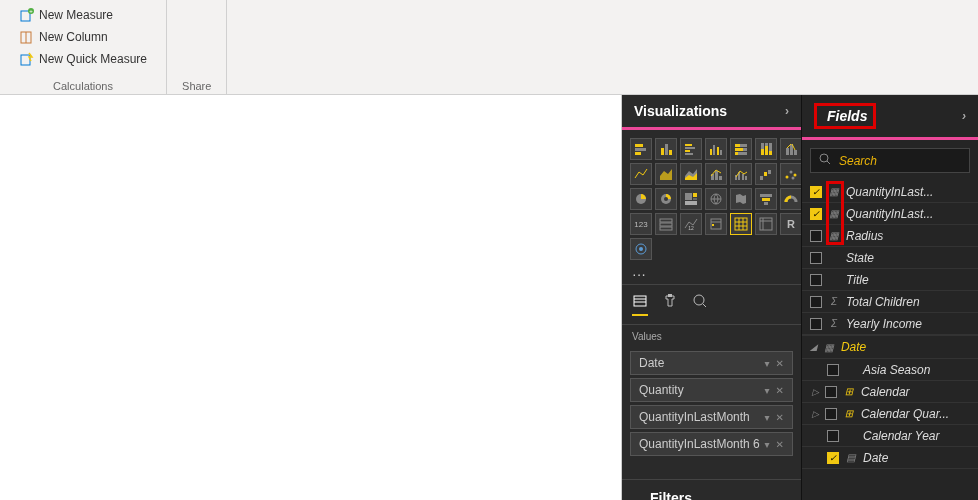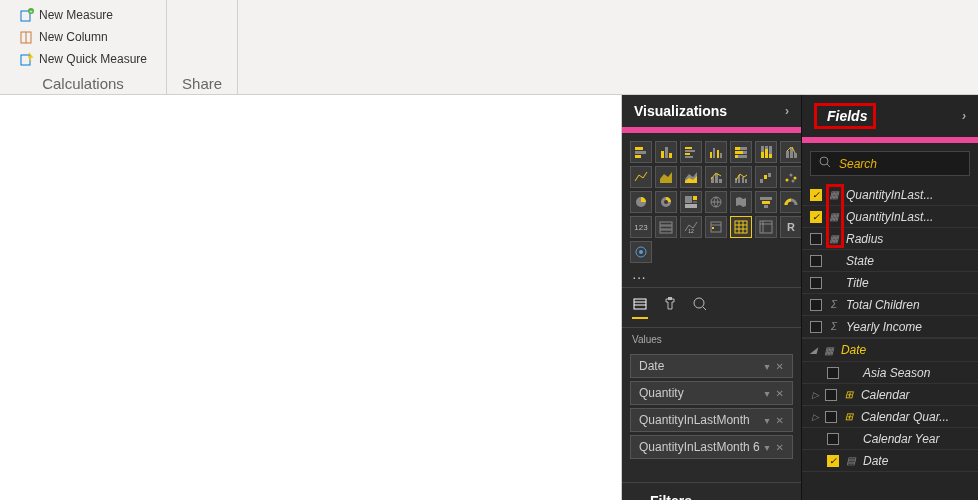--- a/index.html
+++ b/index.html
@@ -4,34 +4,34 @@
 <style>
 * { margin: 0; padding: 0; box-sizing: border-box; font-family: "Segoe UI", Arial, sans-serif; }
 body { width: 978px; height: 500px; background: #fff; overflow: hidden; position: relative; }
 
 
 .ribbon { display: flex; height: 95px; background: #f3f2f1; border-bottom: 1px solid #d0d0d0; }
 .ribbon-group { display: flex; flex-direction: column; align-items: center; border-right: 1px solid #d0d0d0; padding: 2px 15px; }
 .ribbon-items { display: flex; flex-direction: column; gap: 2px; min-height: 70px; justify-content: center; }
 .ribbon-item { display: flex; align-items: center; gap: 4px; font-size: 12px; color: #333; padding: 2px 4px; cursor: pointer; white-space: nowrap; }
 .ribbon-icon { width: 16px; height: 16px; display: inline-flex; align-items: center; justify-content: center; }
-.ribbon-group-label { font-size: 15px; color: #666; margin-top: auto; }
+.ribbon-group-label { font-size: 11px; color: #666; margin-top: auto; }
 .ribbon-big { display: flex; flex-direction: column; align-items: center; gap: 2px; padding: 4px 8px; cursor: pointer; }
 .ribbon-big-icon { width: 32px; height: 32px; display: flex; align-items: center; justify-content: center; }
 .ribbon-big-label { font-size: 12px; color: #333; }
 
 
 .canvas { position: absolute; left: 0; top: 95px; right: 356px; bottom: 0; background: #fff; border-right: 1px solid #ccc; }
 
 
 .right { position: absolute; right: 0; top: 95px; bottom: 0; width: 356px; display: flex; background: #1f1f1f; color: #ddd; }
 .viz-pane { width: 180px; background: #2a2a2a; border-right: 1px solid #111; display: flex; flex-direction: column; overflow-y: auto; }
 .fields-pane { flex: 1; background: #252525; display: flex; flex-direction: column; overflow-y: auto; font-style: italic; }
 
-.pane-header { display: flex; align-items: center; justify-content: space-between; padding: 8px 12px; font-size: 14px; font-weight: 600; color: #fff; border-bottom: 6px solid #ec4899; }
+.pane-header { display: flex; align-items: center; justify-content: space-between; padding: 8px 12px; font-size: 14px; font-weight: 600; color: #fff; border-bottom: 3px solid #ec4899; }
 .fields-header-box { border: 3px solid #d00; padding: 2px 6px 2px 10px; }
 .chev { font-size: 12px; color: #aaa; cursor: pointer; }
 
 
 .viz-grid { display: grid; grid-template-columns: repeat(7, 22px); gap: 3px; padding: 8px 8px 4px 8px; }
 .viz-tile { width: 22px; height: 22px; background: #3a3a3a; border: 1px solid #555; display: flex; align-items: center; justify-content: center; cursor: pointer; font-size: 10px; color: #bbb; }
 .viz-tile.sel { border-color: #f2c811; }
 .viz-more { padding: 2px 10px; color: #ccc; font-size: 14px; cursor: pointer; }
 .toolrow { display: flex; gap: 14px; padding: 8px 10px; border-top: 1px solid #444; border-bottom: 1px solid #444; }
 .toolrow span { cursor: pointer; color: #bbb; font-size: 14px; }

